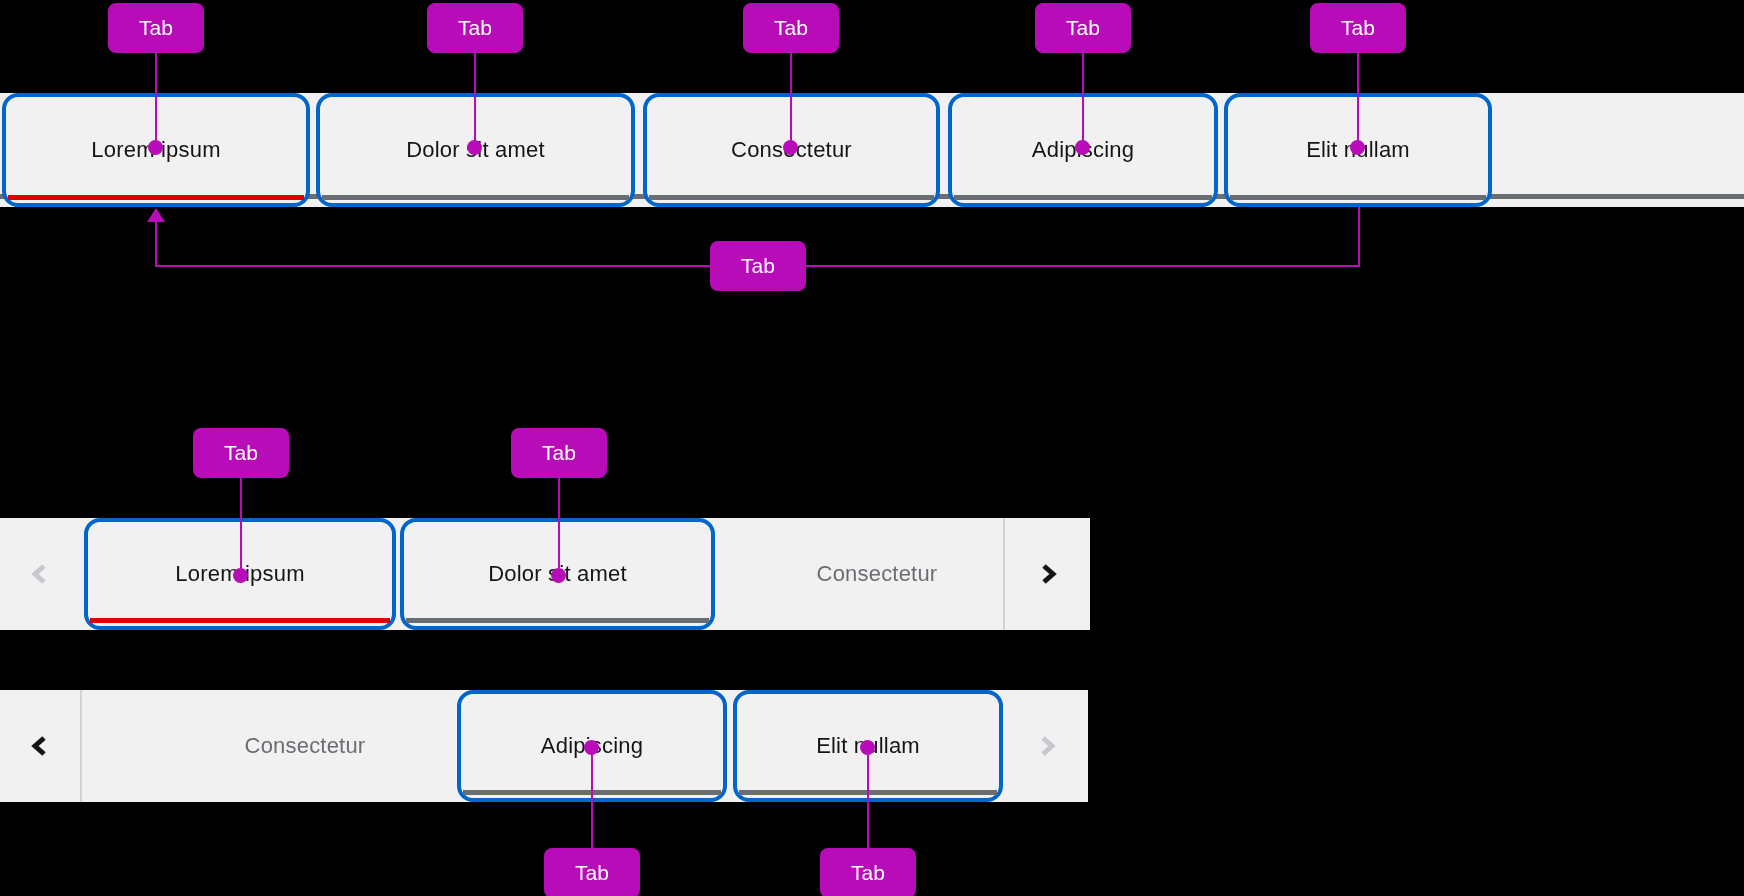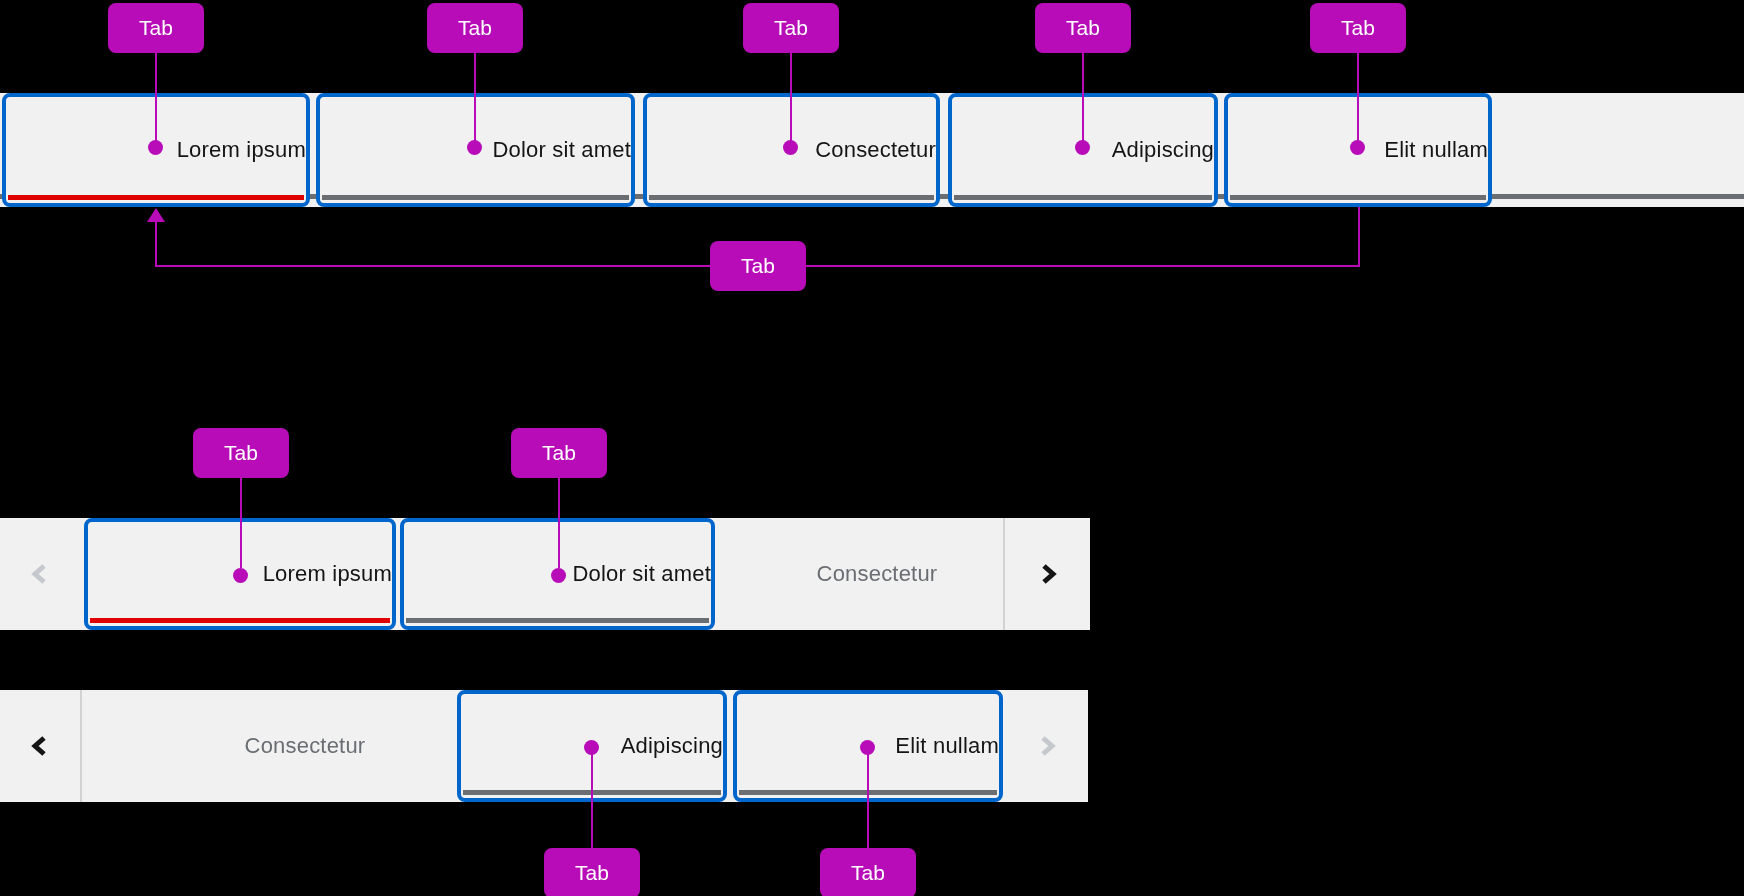--- a/index.html
+++ b/index.html
@@ -6,22 +6,22 @@
     --bg:#000000; --bar-bg:#f1f1f1; --blue:#0066cc; --red:#e00000;
     --gray-ind:#6a6e73; --magenta:#b80cb8; --text:#151515; --muted:#6a6e73;
     --chev-dis:#c5c8cc; --chev-en:#151515; --sep:#d2d2d2;
   }
   html,body{margin:0;padding:0;background:var(--bg);}
   #stage{position:relative;width:1744px;height:896px;background:var(--bg);
     overflow:hidden;font-family:"Liberation Sans",sans-serif;}
   .bar{position:absolute;background:var(--bar-bg);}
   .bar-strip{position:absolute;left:0;right:0;top:101px;height:5px;background:var(--gray-ind);}
   .tabbox{position:absolute;top:0;box-sizing:border-box;border:4px solid var(--blue);
-    border-radius:8px;background:var(--bar-bg);display:flex;align-items:center;
-    justify-content:flex-end;cursor:pointer;}
+    border-radius:16px;background:var(--bar-bg);display:flex;align-items:center;
+    justify-content:center;cursor:pointer;}
   .tabbox .ind{position:absolute;left:2px;right:2px;bottom:3px;height:5px;background:var(--gray-ind);}
   .tabbox.active .ind{background:var(--red);}
   .tab-label{font-size:22px;color:var(--text);letter-spacing:.2px;}
   .ghost-tab{position:absolute;top:0;display:flex;align-items:center;justify-content:center;cursor:pointer;}
   .ghost-tab .tab-label{color:var(--muted);}
   .scrollbtn{position:absolute;top:0;display:flex;align-items:center;justify-content:center;cursor:pointer;}
   .scrollbtn.disabled{color:var(--chev-dis);}
   .scrollbtn.enabled{color:var(--chev-en);}
   .vsep{position:absolute;top:0;width:2px;background:var(--sep);}
   .chip{position:absolute;width:96px;height:50px;border-radius:8px;background:var(--magenta);

